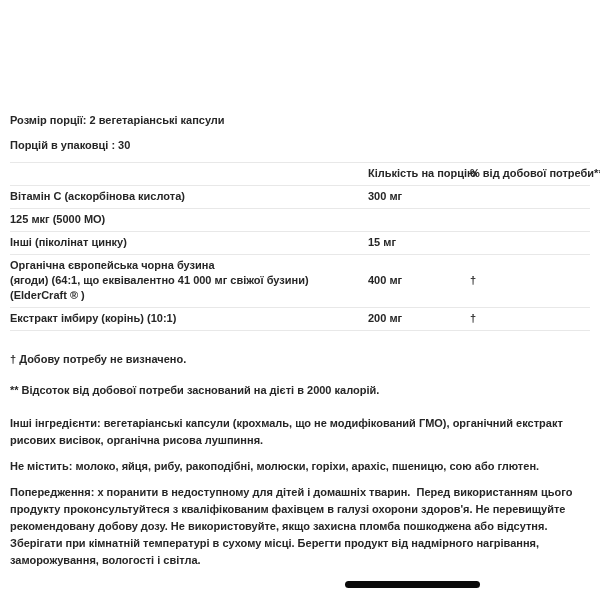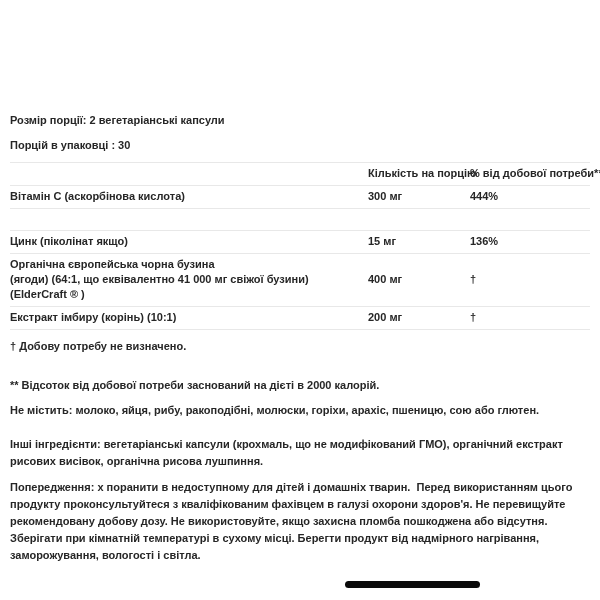--- a/index.html
+++ b/index.html
@@ -28,22 +28,22 @@
     align-items: center;
     border-bottom: 1px solid #e8e8e8;
     padding: 3px 0 4px 0;
     min-height: 14px;
   }
   .t-row .cell { line-height: 15px; }
   .cell-name { white-space: pre-line; padding-right: 8px; }
   .cell-amount, .cell-dv { white-space: nowrap; }
   .thead .cell { line-height: 15px; }
 
-  .footnote { line-height: 15px; margin-top: 24px; }
-  .footnote.first { margin-top: 9px; }
+  .footnote { line-height: 15px; margin-top: 16px; }
+  .footnote.first { margin-top: 21px; }
 
   .para { line-height: 17px; margin-top: 17px; white-space: pre-wrap; }
   .para.tight { margin-top: 9px; }
 
   .bottom-bar {
     position: absolute;
     left: 345px; top: 581px;
     width: 135px; height: 7px;
     background: #0a0a0a;
     border-radius: 4px;
@@ -62,30 +62,29 @@
 
     <div class="t-row thead">
       <div class="cell cell-name"></div>
       <div class="cell cell-amount">Кількість на порцію</div>
       <div class="cell cell-dv">% від добової потреби**</div>
     </div>
 
     <div class="t-row">
       <div class="cell cell-name">Вітамін C (аскорбінова кислота)</div>
       <div class="cell cell-amount">300 мг</div>
-      <div class="cell cell-dv">444%</div>
     </div>
 
     <div class="t-row">
+      <div class="cell cell-amount">125 мкг (5000 МО)</div>
     </div>
 
     <div class="t-row">
-      <div class="cell cell-name">Цинк (піколінат якщо)</div>
+      <div class="cell cell-name">Інші (піколінат цинку)</div>
       <div class="cell cell-amount">15 мг</div>
-      <div class="cell cell-dv">136%</div>
     </div>
 
     <div class="t-row">
       <div class="cell cell-name">Органічна європейська чорна бузина
 (ягоди) (64:1, що еквівалентно 41 000 мг свіжої бузини) (ElderCraft ® )</div>
       <div class="cell cell-amount">400 мг</div>
       <div class="cell cell-dv">†</div>
     </div>
 
     <div class="t-row">
@@ -93,21 +92,21 @@
       <div class="cell cell-amount">200 мг</div>
       <div class="cell cell-dv">†</div>
     </div>
 
   </div>
 
   <div class="footnote first">† Добову потребу не визначено.</div>
 
   <div class="footnote">** Відсоток від добової потреби заснований на дієті в 2000 калорій.</div>
 
+  <div class="para">Інші інгредієнти: вегетаріанські капсули (крохмаль, що не модифікований ГМО), органічний екстракт рисових висівок, органічна рисова лушпиння.</div>
+
   <div class="para tight">Не містить: молоко, яйця, рибу, ракоподібні, молюски, горіхи, арахіс, пшеницю, сою або глютен.</div>
-
-  <div class="para">Інші інгредієнти: вегетаріанські капсули (крохмаль, що не модифікований ГМО), органічний екстракт рисових висівок, органічна рисова лушпиння.</div>
 
   <div class="para tight">Попередження: х поранити в недоступному для дітей і домашніх тварин.  Перед використанням цього продукту проконсультуйтеся з кваліфікованим фахівцем в галузі охорони здоров'я. Не перевищуйте рекомендовану добову дозу. Не використовуйте, якщо захисна пломба пошкоджена або відсутня. Зберігати при кімнатній температурі в сухому місці. Берегти продукт від надмірного нагрівання, заморожування, вологості і світла.</div>
 
 </div>
 
 <div class="bottom-bar"></div>
 
 </body></html>

